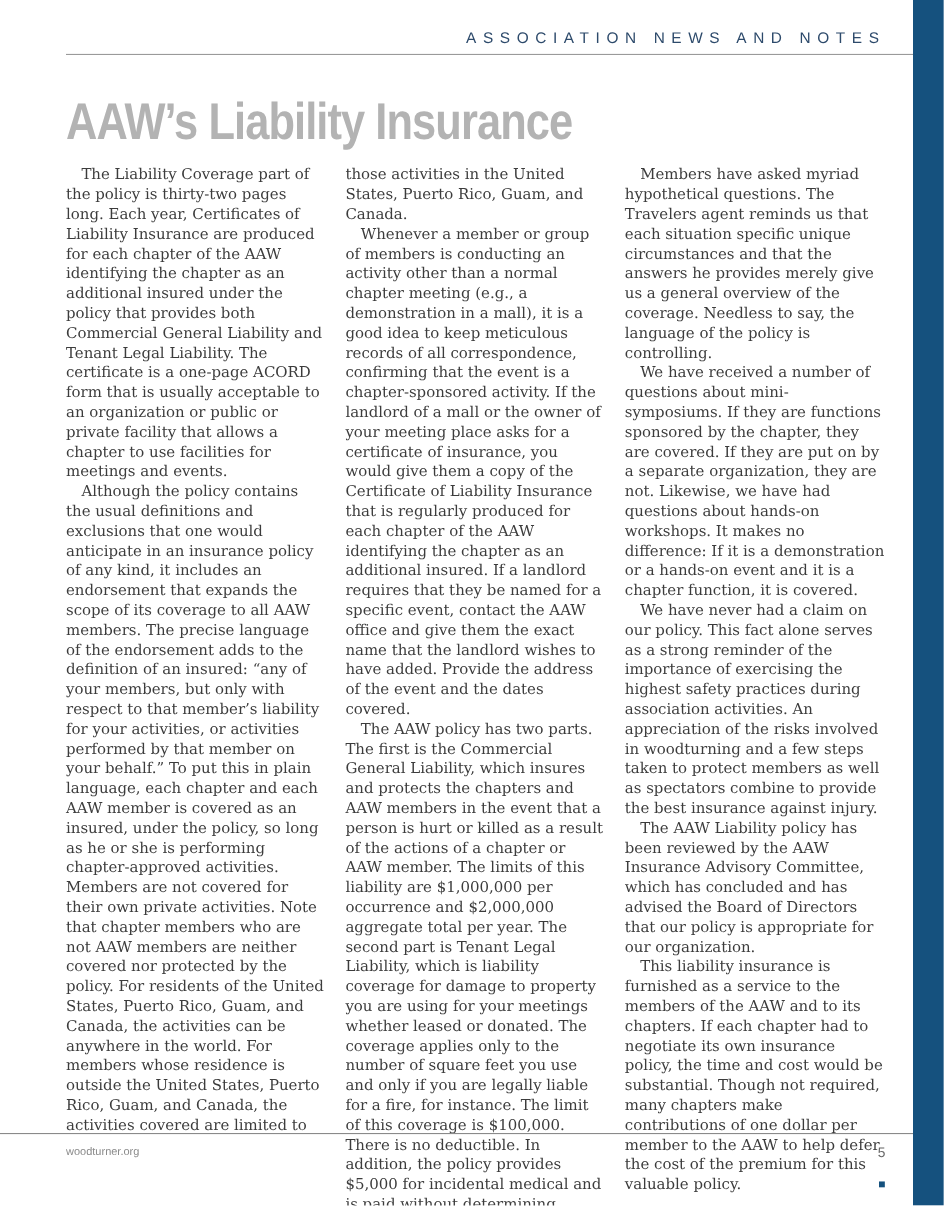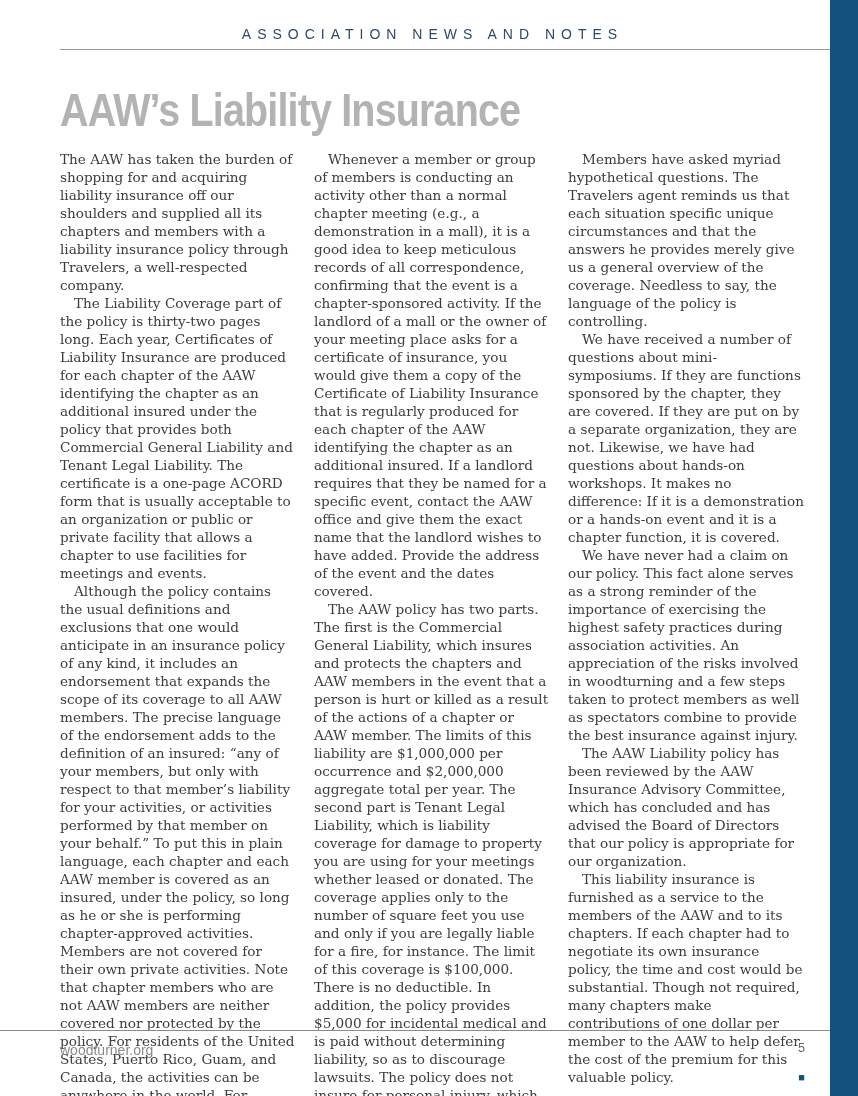--- a/index.html
+++ b/index.html
@@ -11,21 +11,21 @@
     overflow: hidden;
   }
   .side-bar {
     position: absolute; top: 0; right: 0;
     width: 28px; height: 1096px;
     background: #15517e;
   }
   .kicker {
     position: absolute; top: 26px; left: 60px;
     width: 745px;
-    text-align: center;
+    text-align: right;
     font-family: "Liberation Sans", sans-serif;
     font-size: 14px; font-weight: 500;
     letter-spacing: 6px;
     color: #2d4a6b;
   }
   .kicker-rule {
     position: absolute; top: 49px; left: 60px;
     width: 770px; height: 0;
     border-top: 1px solid #9a9a9a;
   }
@@ -64,21 +64,21 @@
     font-family: "Liberation Sans", sans-serif;
   }
   .footer-rule {
     position: absolute; top: 1030px; left: 0;
     width: 830px; height: 0;
     border-top: 1px solid #8a8a8a;
   }
   .footer-left {
     position: absolute; top: 1042px; left: 60px;
     font-family: "Liberation Sans", sans-serif;
-    font-size: 14px;
+    font-size: 10px;
     color: #8a8a8a;
   }
   .footer-page {
     position: absolute; top: 1041px; left: 60px;
     width: 745px; text-align: right;
     font-family: "Liberation Sans", sans-serif;
     font-size: 12.5px;
     color: #666666;
   }
 </style>
@@ -88,26 +88,26 @@
 <div class="side-bar"></div>
 
 <div class="kicker">ASSOCIATION NEWS AND NOTES</div>
 <div class="kicker-rule"></div>
 
 <h1 class="page-title">AAW’s Liability Insurance</h1>
 
 <div class="columns">
 
   <div class="column">
-    <p>The AAW has taken the burden of shopping for and acquiring liability insurance off our shoulders and supplied all its chapters and members with a liability insurance policy through Travelers, a well-respected company.</p>
     <p class="indent">The Liability Coverage part of the policy is thirty-two pages long. Each year, Certificates of Liability Insurance are produced for each chapter of the AAW identifying the chapter as an additional insured under the policy that provides both Commercial General Liability and Tenant Legal Liability. The certificate is a one-page ACORD form that is usually acceptable to an organization or public or private facility that allows a chapter to use facilities for meetings and events.</p>
     <p class="indent">Although the policy contains the usual definitions and exclusions that one would anticipate in an insurance policy of any kind, it includes an endorsement that expands the scope of its coverage to all AAW members. The precise language of the endorsement adds to the definition of an insured: “any of your members, but only with respect to that member’s liability for your activities, or activities performed by that member on your behalf.” To put this in plain language, each chapter and each AAW member is covered as an insured, under the policy, so long as he or she is performing chapter-approved activities. Members are not covered for their own private activities. Note that chapter members who are not AAW members are neither covered nor protected by the policy. For residents of the United States, Puerto Rico, Guam, and Canada, the activities can be anywhere in the world. For members whose residence is outside the United States, Puerto Rico, Guam, and Canada, the activities covered are limited to</p>
   </div>
 
   <div class="column">
+    <p>those activities in the United States, Puerto Rico, Guam, and Canada.</p>
     <p class="indent">Whenever a member or group of members is conducting an activity other than a normal chapter meeting (e.g., a demonstration in a mall), it is a good idea to keep meticulous records of all correspondence, confirming that the event is a chapter-sponsored activity. If the landlord of a mall or the owner of your meeting place asks for a certificate of insurance, you would give them a copy of the Certificate of Liability Insurance that is regularly produced for each chapter of the AAW identifying the chapter as an additional insured. If a landlord requires that they be named for a specific event, contact the AAW office and give them the exact name that the landlord wishes to have added. Provide the address of the event and the dates covered.</p>
     <p class="indent">The AAW policy has two parts. The first is the Commercial General Liability, which insures and protects the chapters and AAW members in the event that a person is hurt or killed as a result of the actions of a chapter or AAW member. The limits of this liability are $1,000,000 per occurrence and $2,000,000 aggregate total per year. The second part is Tenant Legal Liability, which is liability coverage for damage to property you are using for your meetings whether leased or donated. The coverage applies only to the number of square feet you use and only if you are legally liable for a fire, for instance. The limit of this coverage is $100,000. There is no deductible. In addition, the policy provides $5,000 for incidental medical and is paid without determining liability, so as to discourage lawsuits. The policy does not insure for personal injury, which is injury other than bodily injury and includes libel, slander, etc.</p>
   </div>
 
   <div class="column">
     <p class="indent">Members have asked myriad hypothetical questions. The Travelers agent reminds us that each situation specific unique circumstances and that the answers he provides merely give us a general overview of the coverage. Needless to say, the language of the policy is controlling.</p>
     <p class="indent">We have received a number of questions about mini-symposiums. If they are functions sponsored by the chapter, they are covered. If they are put on by a separate organization, they are not. Likewise, we have had questions about hands-on workshops. It makes no difference: If it is a demonstration or a hands-on event and it is a chapter function, it is covered.</p>
     <p class="indent">We have never had a claim on our policy. This fact alone serves as a strong reminder of the importance of exercising the highest safety practices during association activities. An appreciation of the risks involved in woodturning and a few steps taken to protect members as well as spectators combine to provide the best insurance against injury.</p>
     <p class="indent">The AAW Liability policy has been reviewed by the AAW Insurance Advisory Committee, which has concluded and has advised the Board of Directors that our policy is appropriate for our organization.</p>
     <p class="indent"><span>This liability insurance is furnished as a service to the members of the AAW and to its chapters. If each chapter had to negotiate its own insurance policy, the time and cost would be substantial. Though not required, many chapters make contributions of one dollar per member to the AAW to help defer the cost of the premium for this valuable policy.</span><span class="endmark">■</span></p>

